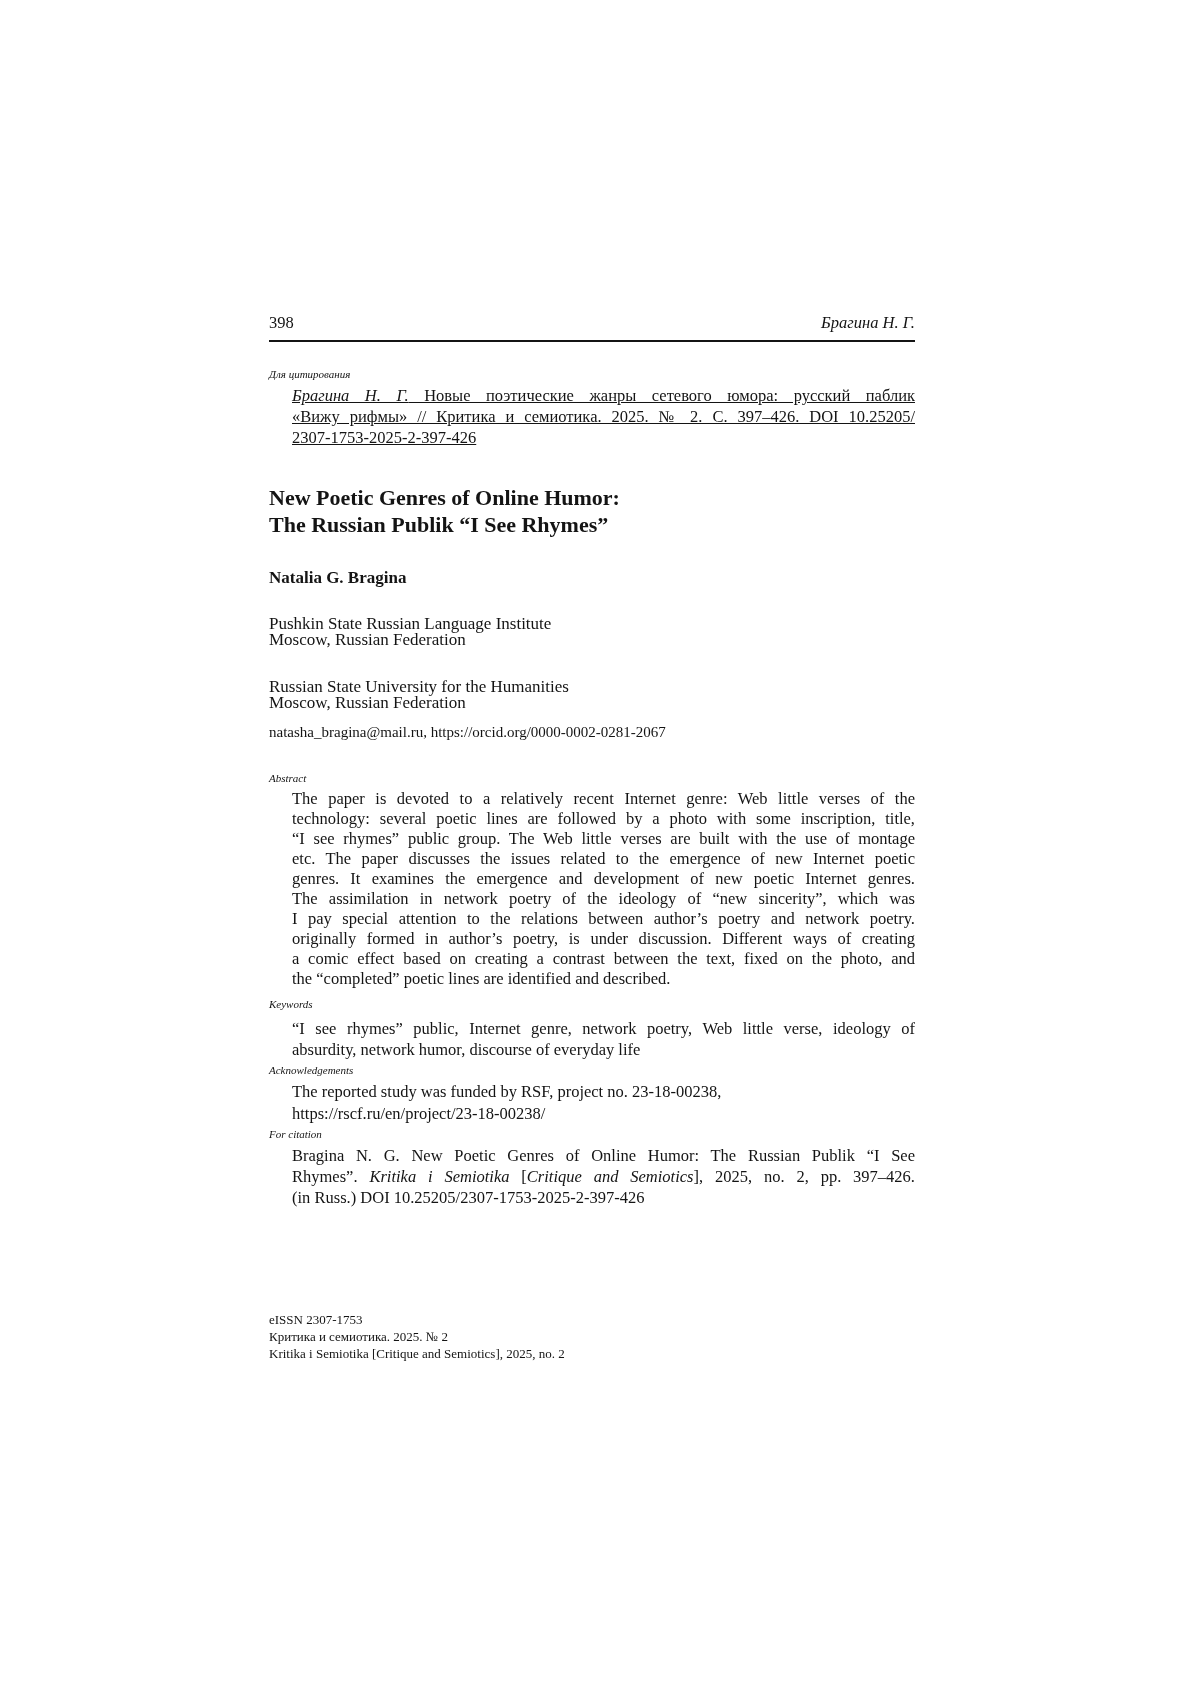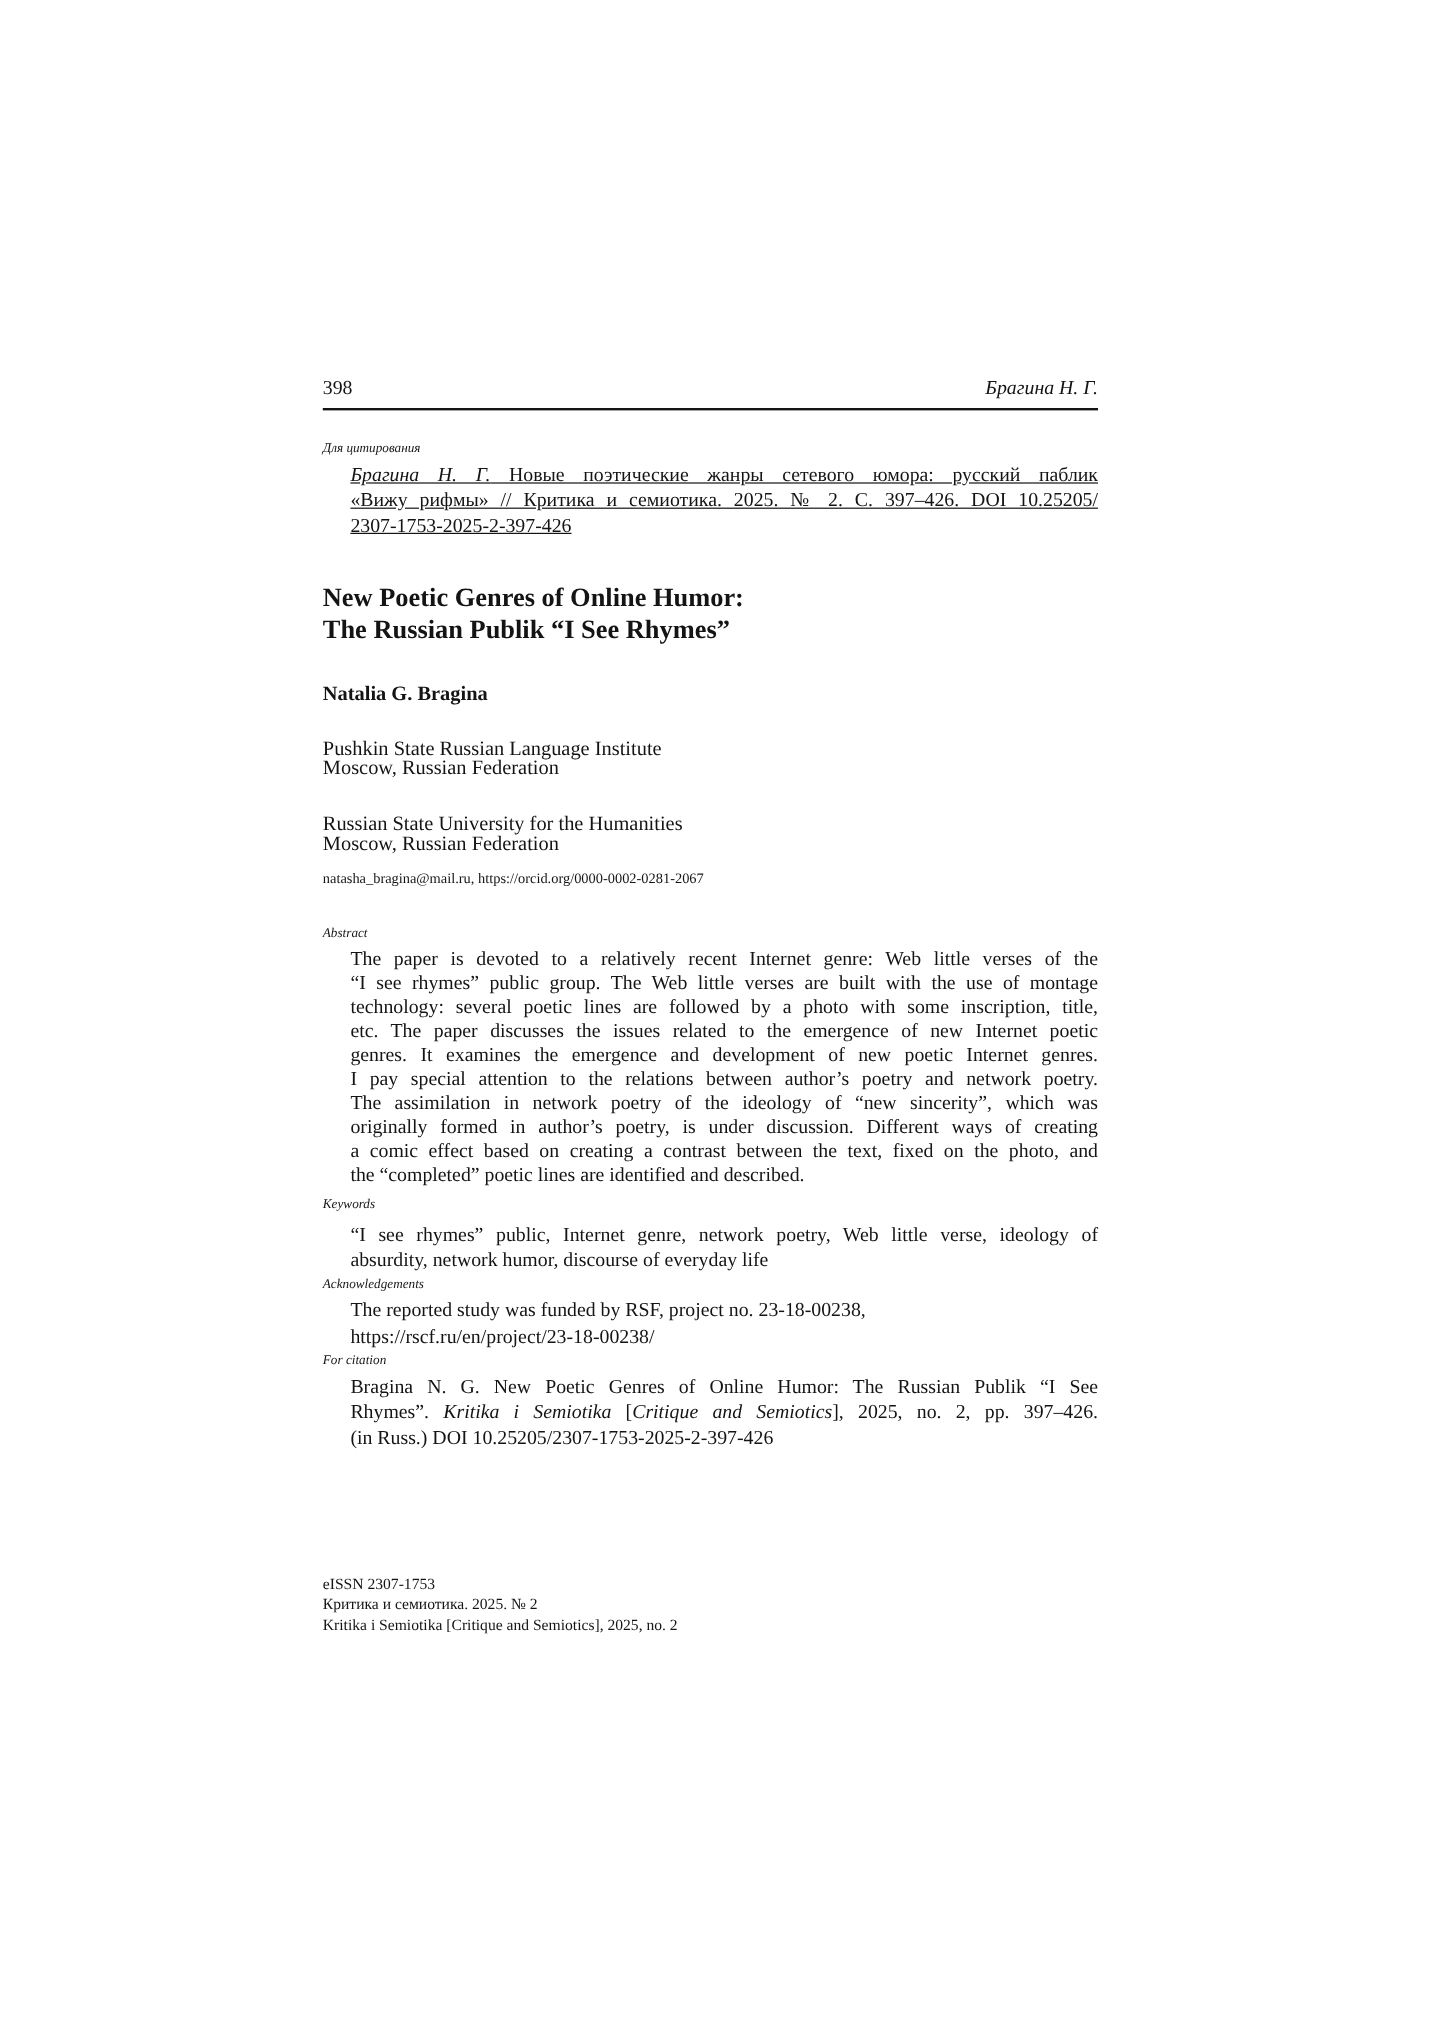--- a/index.html
+++ b/index.html
@@ -62,21 +62,21 @@
     font-weight: bold;
   }
   .affil {
     font-size: 17px;
     line-height: 16px;
   }
   .affil-1 { margin-top: 28px; }
   .affil-2 { margin-top: 31px; }
   .contact {
     margin-top: 13px;
-    font-size: 12px;
+    font-size: 15px;
     line-height: 17px;
   }
   .label-abs { margin-top: 27px; }
   .abs { line-height: 20px; }
   .label-kw { margin-top: 5px; }
   .kw { margin-top: 3px; line-height: 21px; }
   .ack { line-height: 21.5px; }
   .fc { line-height: 21px; }
   .footer {
     margin-top: 103px;
@@ -116,26 +116,26 @@
   <div class="affil affil-2">
     <div>Russian State University for the Humanities</div>
     <div>Moscow, Russian Federation</div>
   </div>
 
   <div class="contact">natasha_bragina@mail.ru, https://orcid.org/0000-0002-0281-2067</div>
 
   <div class="seclabel label-abs">Abstract</div>
   <div class="indent abs">
     <div class="jline">The paper is devoted to a relatively recent Internet genre: Web little verses of the</div>
+    <div class="jline">technology: several poetic lines are followed by a photo with some inscription, title,</div>
     <div class="jline">“I see rhymes” public group. The Web little verses are built with the use of montage</div>
-    <div class="jline">technology: several poetic lines are followed by a photo with some inscription, title,</div>
     <div class="jline">etc. The paper discusses the issues related to the emergence of new Internet poetic</div>
     <div class="jline">genres. It examines the emergence and development of new poetic Internet genres.</div>
+    <div class="jline">The assimilation in network poetry of the ideology of “new sincerity”, which was</div>
     <div class="jline">I pay special attention to the relations between author’s poetry and network poetry.</div>
-    <div class="jline">The assimilation in network poetry of the ideology of “new sincerity”, which was</div>
     <div class="jline">originally formed in author’s poetry, is under discussion. Different ways of creating</div>
     <div class="jline">a comic effect based on creating a contrast between the text, fixed on the photo, and</div>
     <div>the “completed” poetic lines are identified and described.</div>
   </div>
 
   <div class="seclabel label-kw">Keywords</div>
   <div class="indent kw">
     <div class="jline">“I see rhymes” public, Internet genre, network poetry, Web little verse, ideology of</div>
     <div>absurdity, network humor, discourse of everyday life</div>
   </div>

